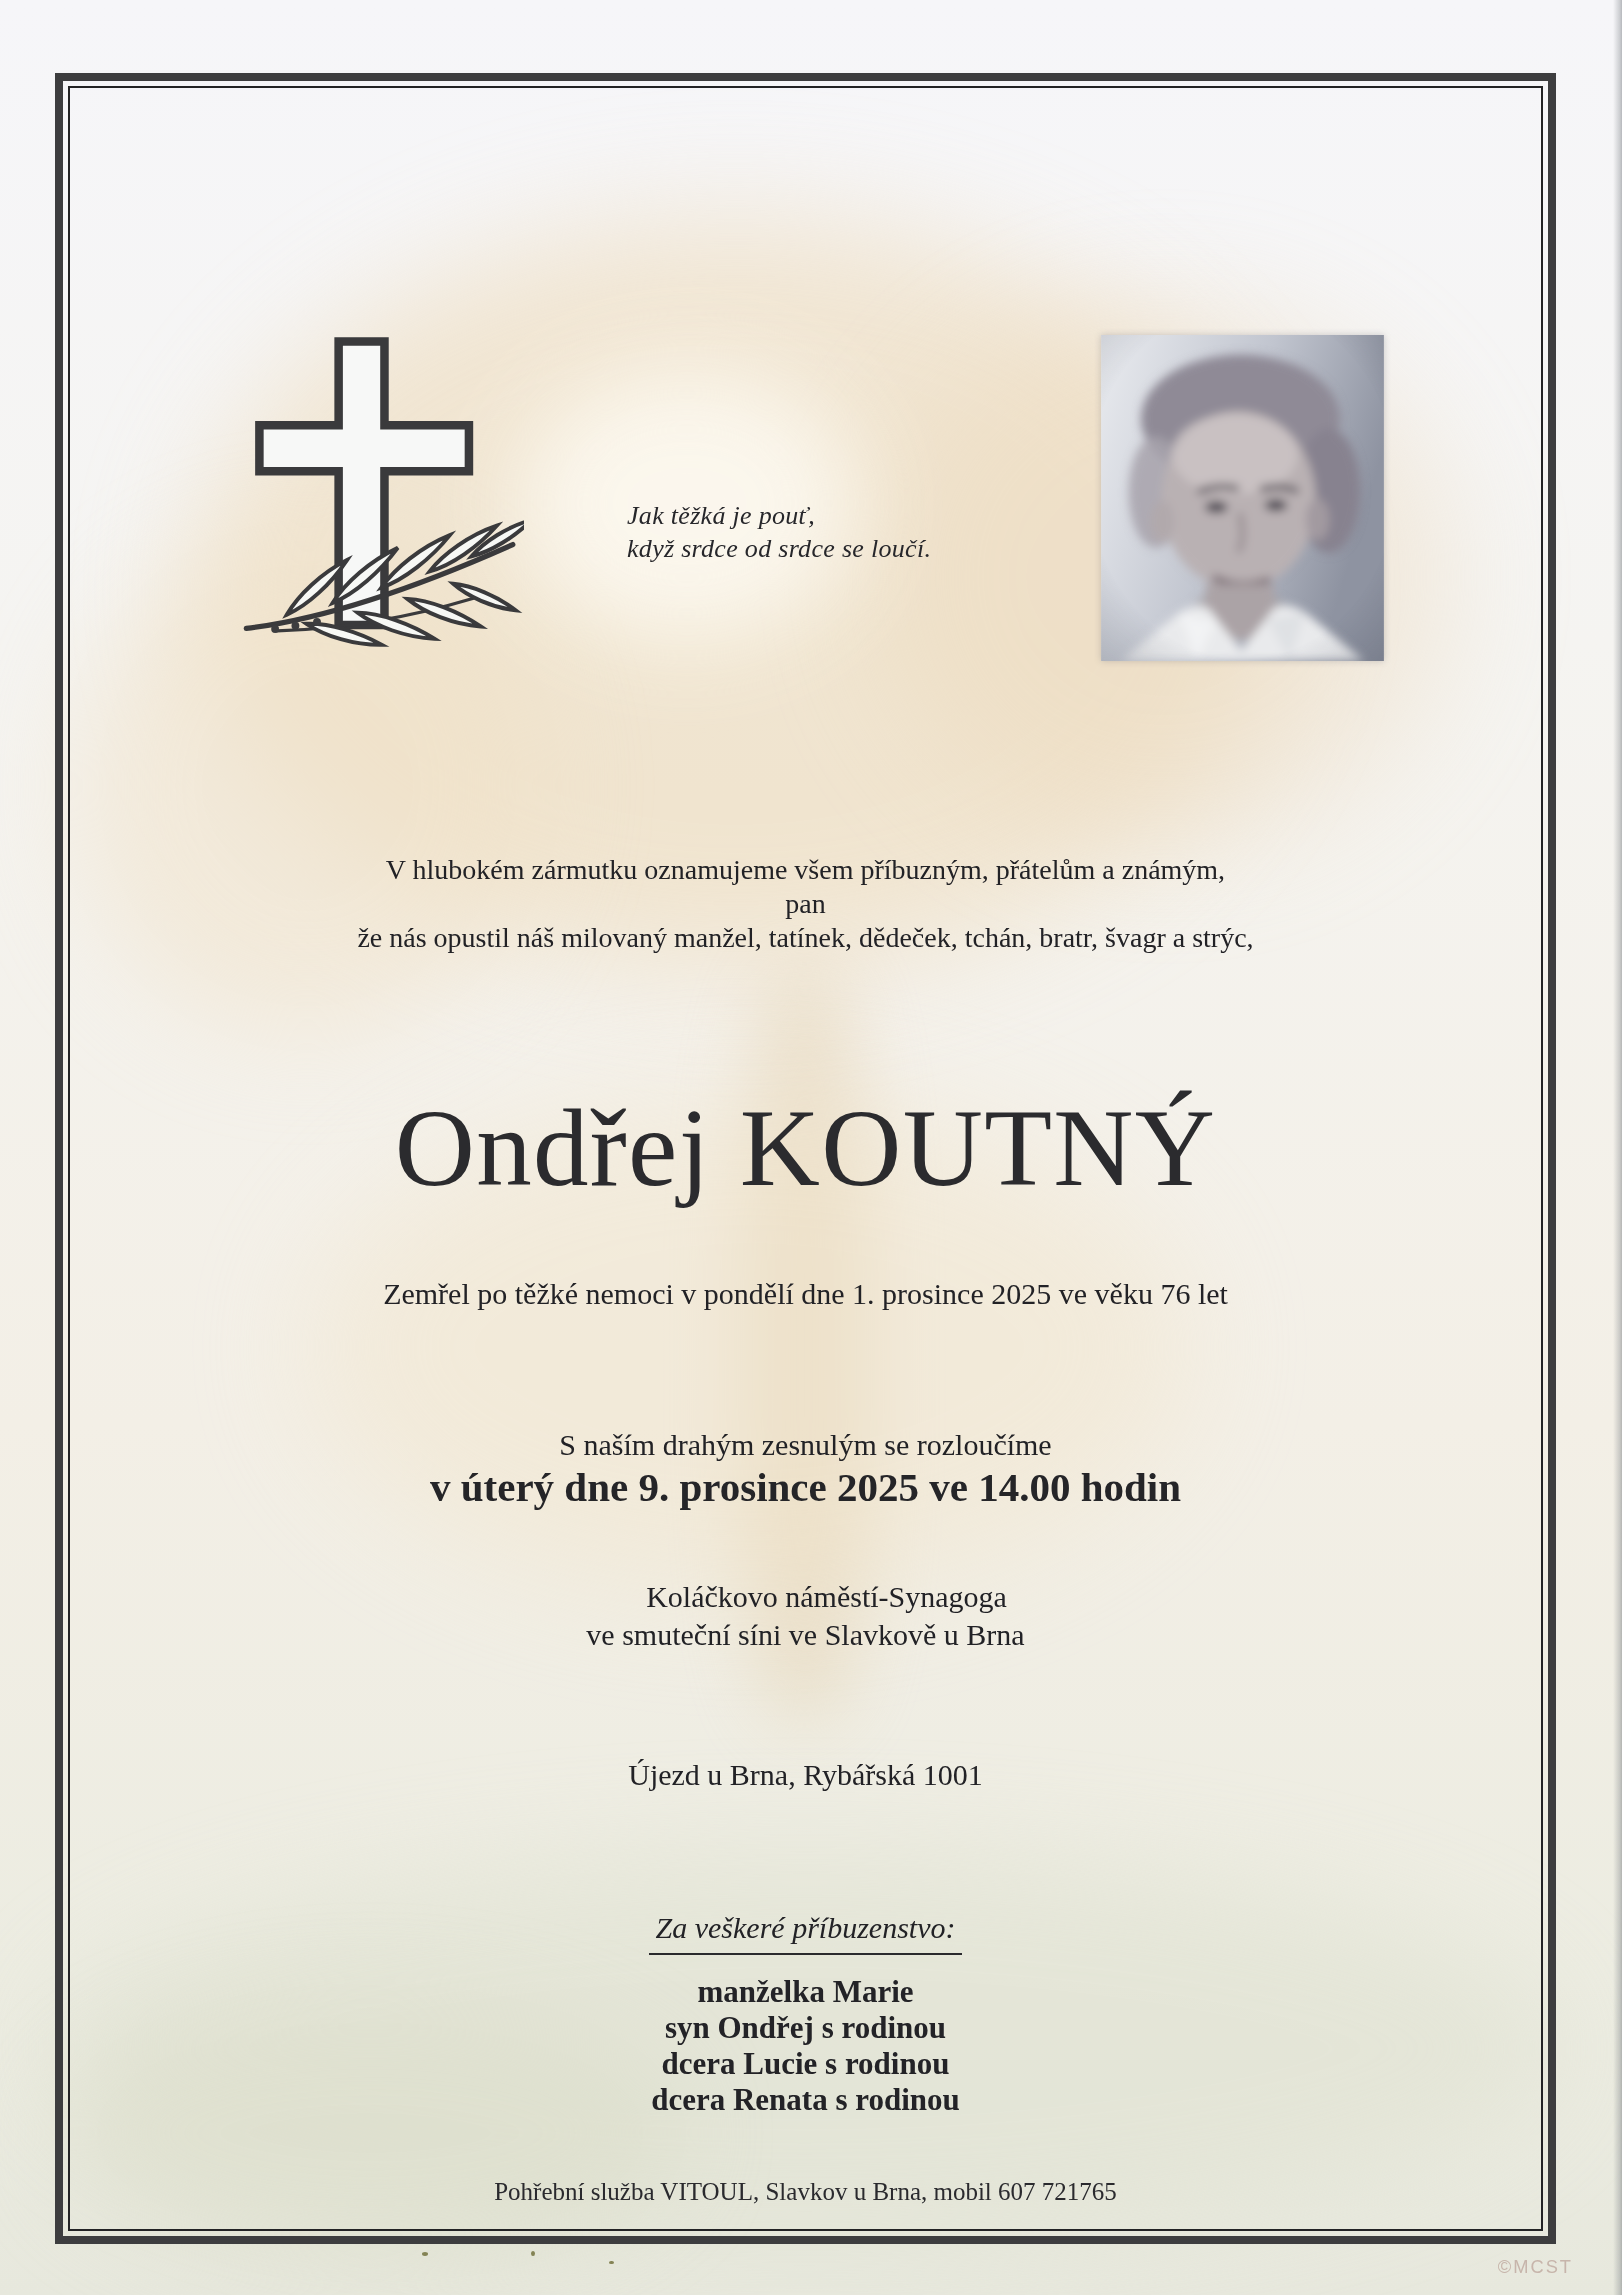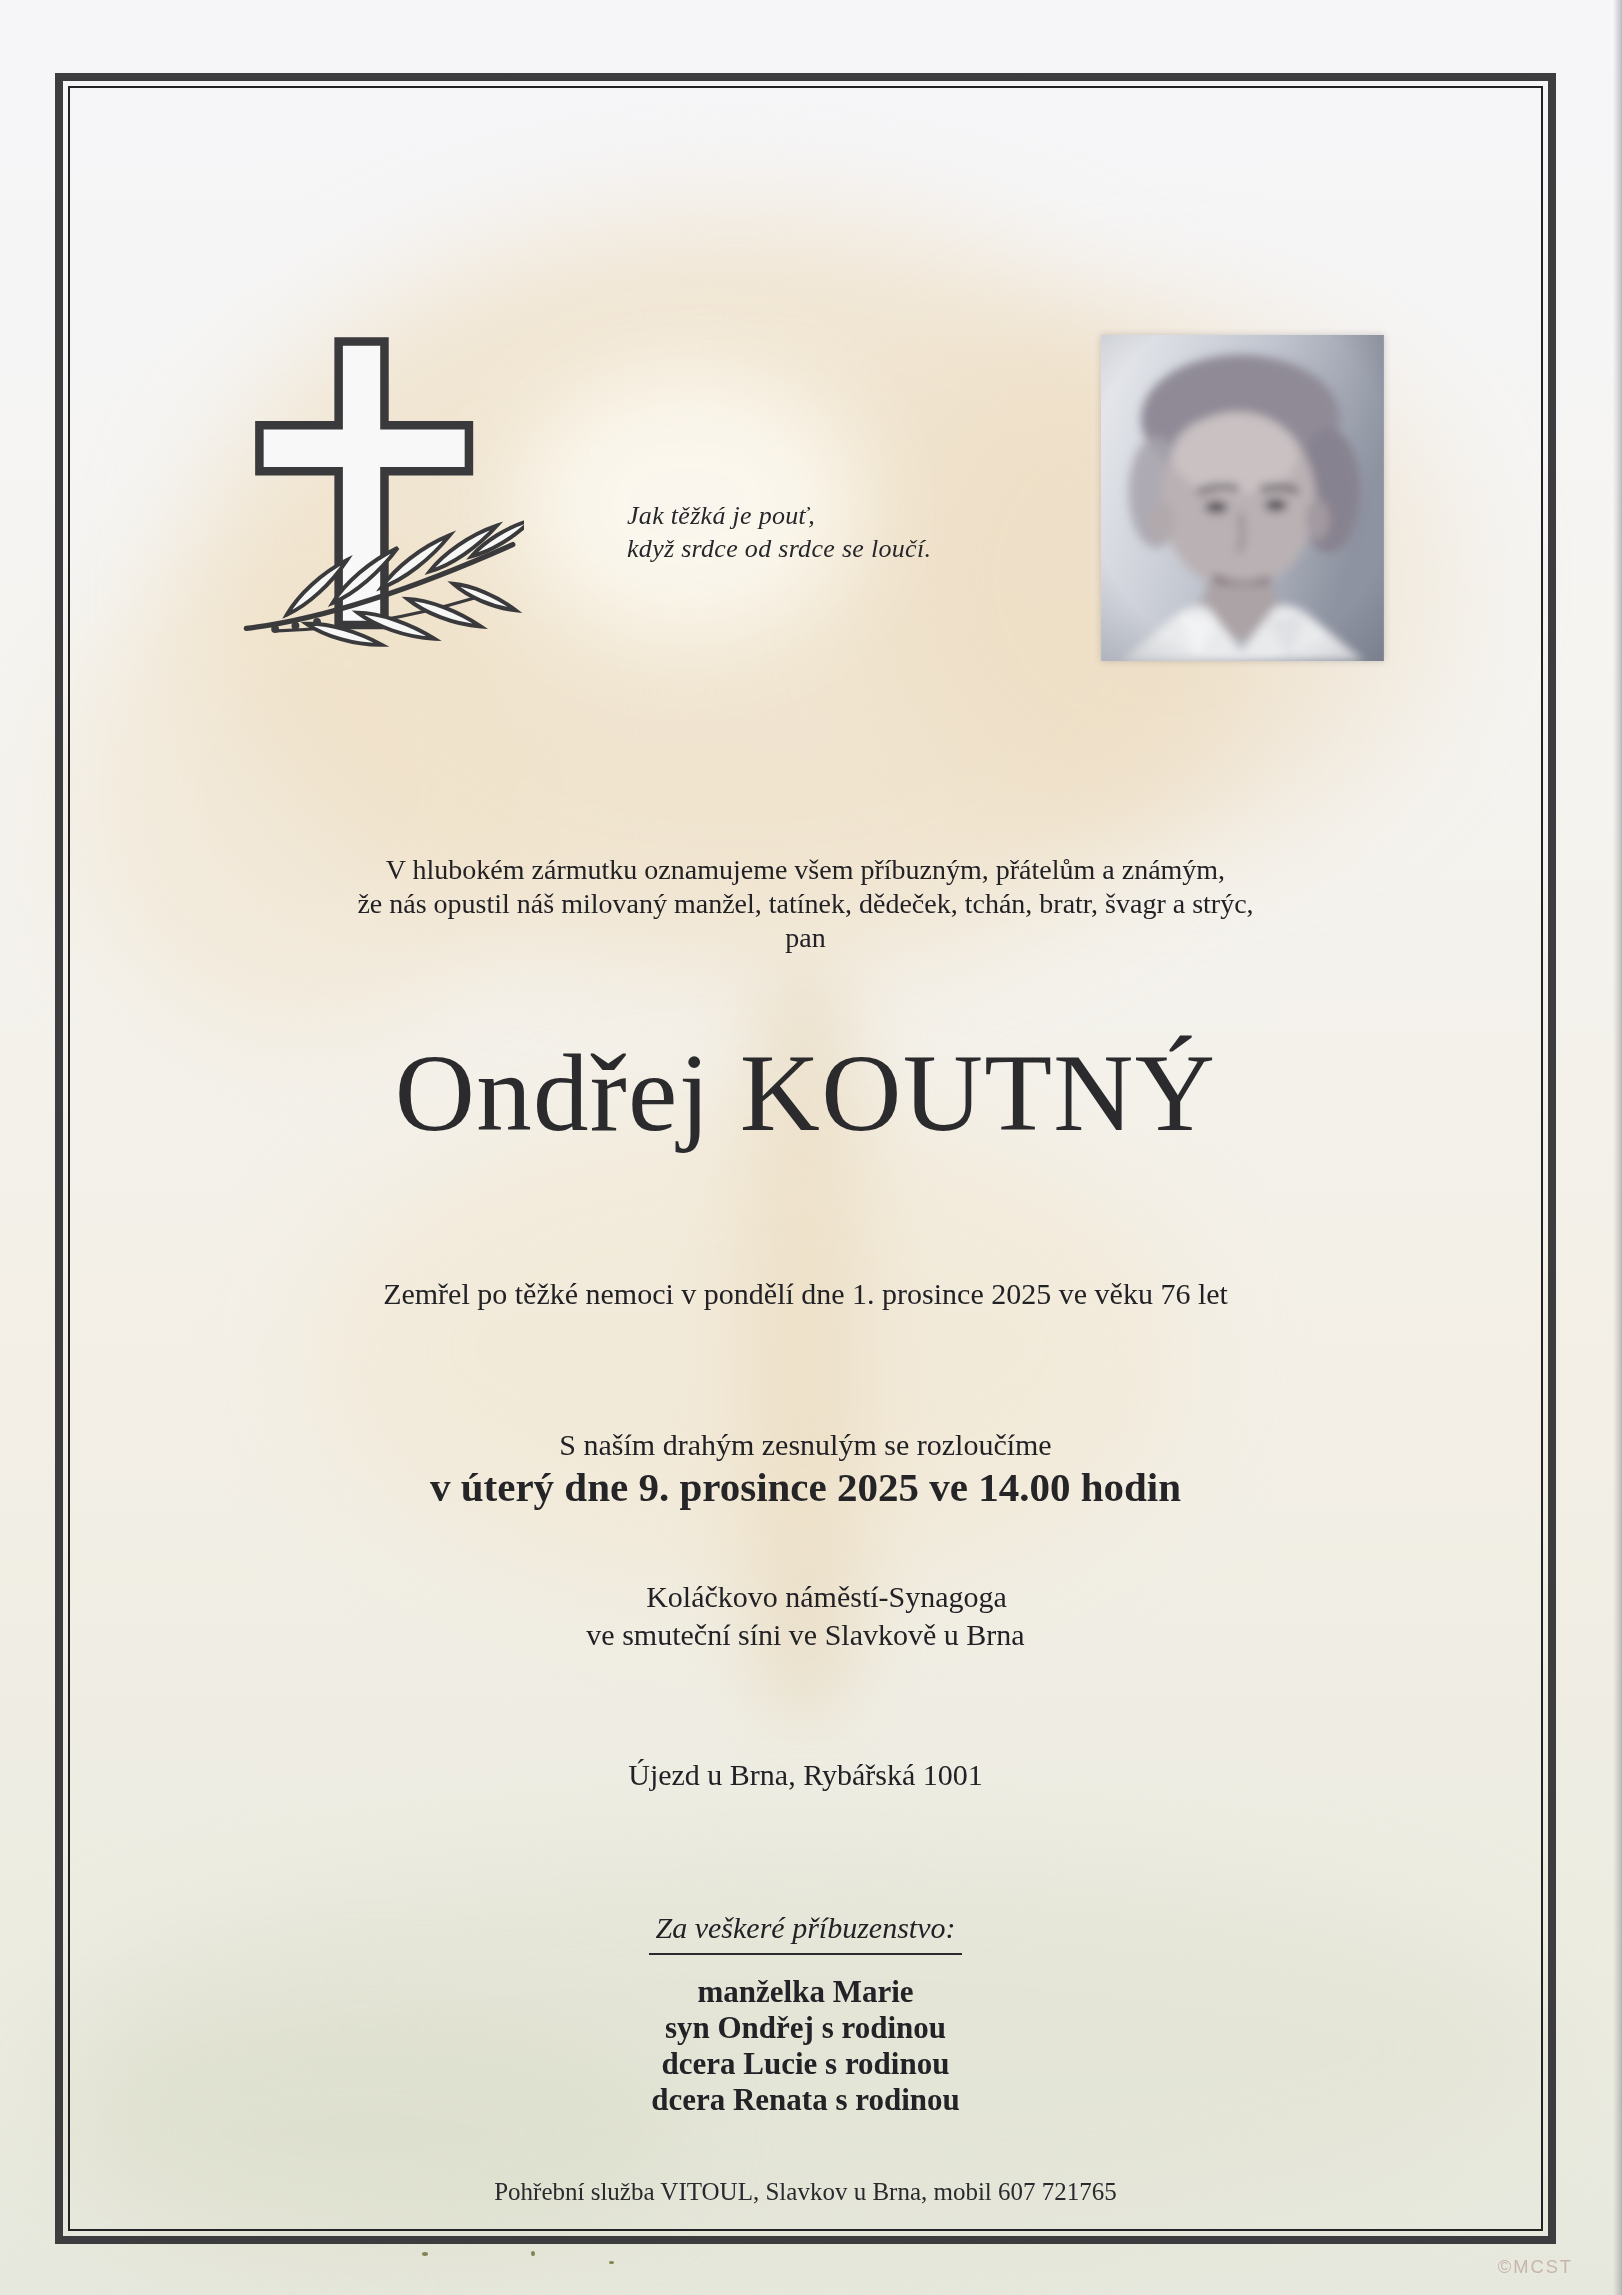--- a/index.html
+++ b/index.html
@@ -47,21 +47,21 @@
   }
   .photo svg{display:block;width:100%;height:100%;}
   
   .txt{position:absolute;left:55px;width:1501px;text-align:center;color:#222226;}
   .quote{
     position:absolute;left:627px;top:499px;width:458px;
     font-style:italic;font-size:26px;line-height:33px;color:#27272b;
     text-align:left;letter-spacing:0.3px;
   }
   .announce{top:853px;font-size:28px;line-height:34px;}
-  .name{top:1024px;font-size:111px;line-height:137px;letter-spacing:1.3px;color:#2b2b2e;text-align:center;}
+  .name{top:1079px;font-size:111px;line-height:137px;letter-spacing:1.3px;color:#2b2b2e;text-align:center;}
   .death{top:1275px;font-size:30px;line-height:37px;}
   .farewell-intro{top:1414px;font-size:30px;line-height:37px;margin-top:12px;}
   .farewell-datetime{top:1460px;font-size:41px;line-height:54px;font-weight:bold;color:#252528;}
   .farewell-place{top:1616px;font-size:30px;line-height:37px;}
   .farewell-venue{top:1578px;font-size:30px;line-height:37px;padding-left:21px;}
   .address{top:1756px;font-size:30px;line-height:37px;}
   .family-heading{top:1909px;font-size:30px;line-height:37px;font-style:italic;}
   .family-heading .u{display:inline-block;border-bottom:2px solid #2a2a2d;padding:0 6.5px 6.5px 6.5px;}
   .family-list{top:1974px;font-size:31px;line-height:36px;font-weight:bold;color:#232327;}
   .footer-line{top:2176px;font-size:25px;line-height:31px;color:#2a2a2e;}
@@ -162,22 +162,22 @@
         <path d="M30 498 L118 425 Q 158 400 174 430 L 214 482 L 256 428 Q 272 400 312 424 L 402 498 Z" fill="#e9eaec"></path>
         <path d="M118 425 L 176 438 L 146 498" fill="#f2f3f4"></path>
         <path d="M312 424 L 254 436 L 288 498" fill="#dfe1e4"></path>
       </g>
       <rect width="432" height="498" fill="url(#vig)"></rect>
     </svg>
   </div>
 
   <div class="txt announce">
     <div>V hlubokém zármutku oznamujeme všem příbuzným, přátelům a známým,</div>
+    <div>pan</div>
     <div>že nás opustil náš milovaný manžel, tatínek, dědeček, tchán, bratr, švagr a strýc,</div>
-    <div>pan</div>
   </div>
 
   <div class="txt name">Ondřej KOUTNÝ</div>
 
   <div class="txt death">Zemřel po těžké nemoci v pondělí dne 1. prosince 2025 ve věku 76 let</div>
 
   <div class="txt farewell-intro">S naším drahým zesnulým se rozloučíme</div>
   <div class="txt farewell-datetime">v úterý dne 9. prosince 2025 ve 14.00 hodin</div>
   <div class="txt farewell-place">ve smuteční síni ve Slavkově u Brna</div>
   <div class="txt farewell-venue">Koláčkovo náměstí-Synagoga</div>

